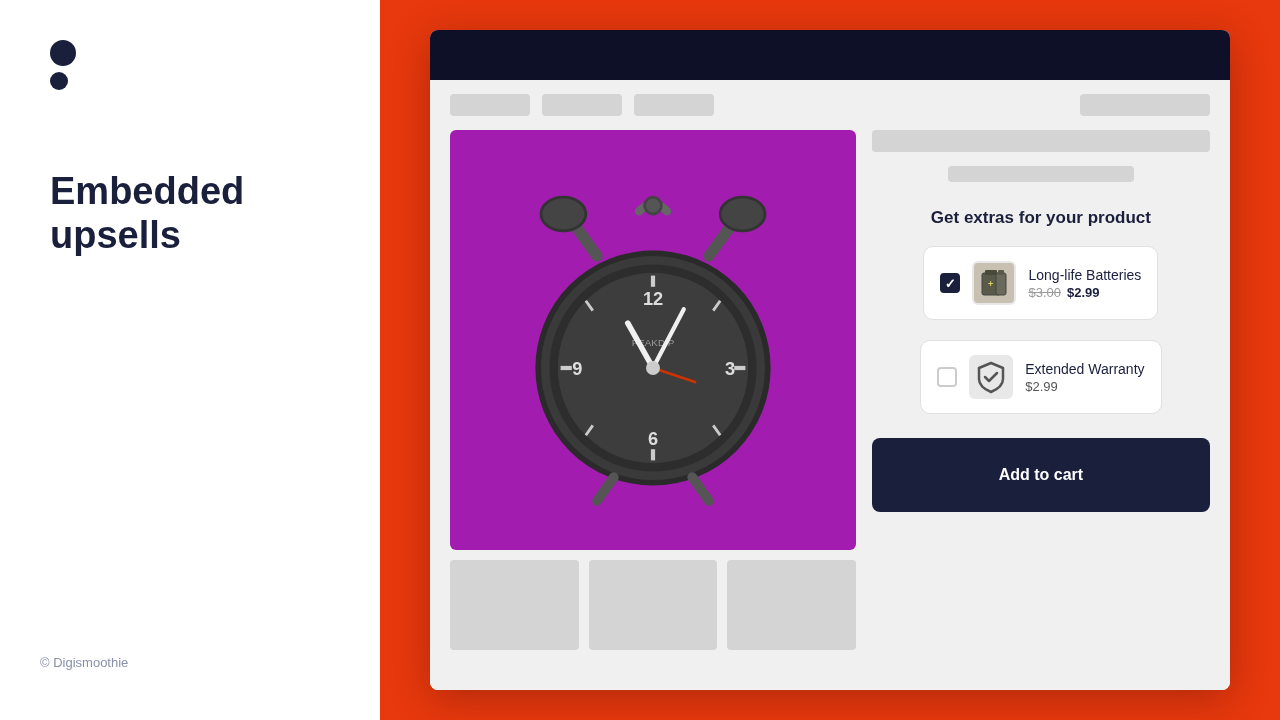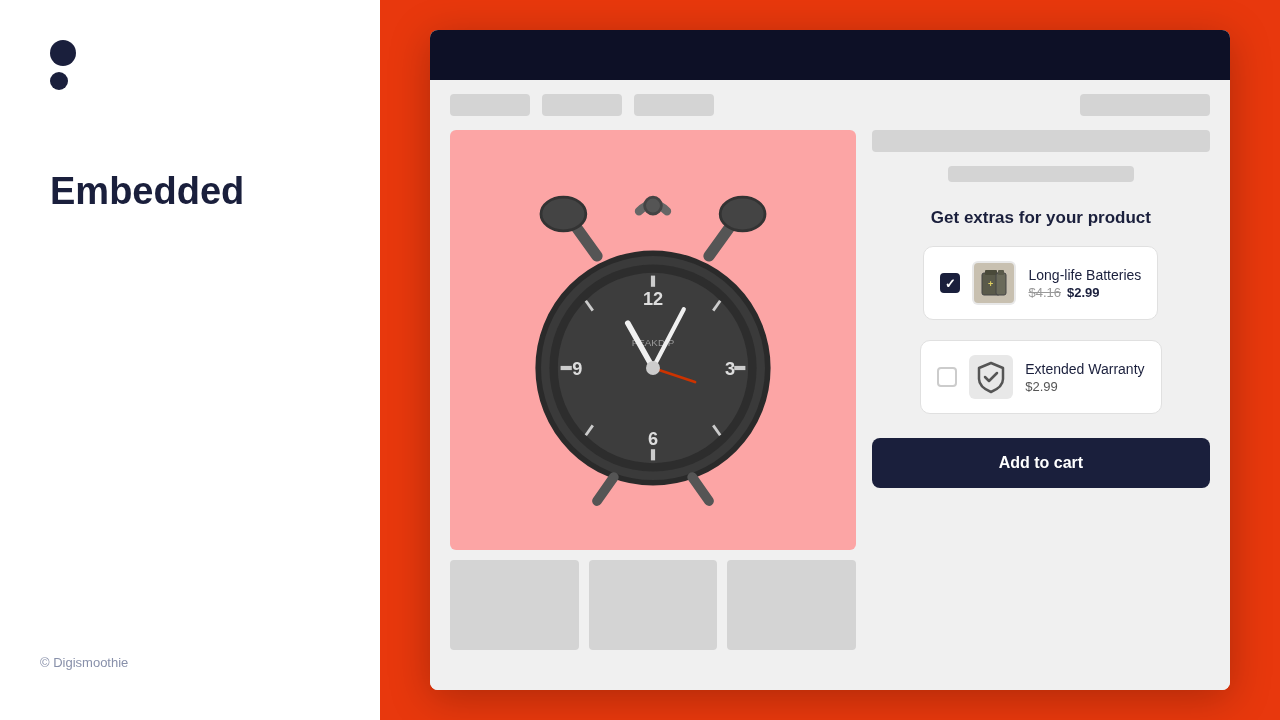--- a/index.html
+++ b/index.html
@@ -122,21 +122,21 @@
     }
 
     
     .product-image-col {
       flex: 1.2;
       display: flex;
       flex-direction: column;
       gap: 10px;
     }
     .product-image-main {
-      background: #fca5a5;
+      background: #a21caf;
       border-radius: 6px;
       overflow: hidden;
       height: 420px;
       display: flex;
       align-items: center;
       justify-content: center;
     }
     .product-image-main svg {
       width: 280px;
       height: 380px;
@@ -238,21 +238,21 @@
       font-size: 13px;
       color: #555;
     }
 
     .add-to-cart-btn {
       width: 100%;
       background: #1a1f3c;
       color: white;
       border: none;
       border-radius: 8px;
-      padding: 16px;
+      padding: 28px;
       font-size: 16px;
       font-weight: 700;
       cursor: pointer;
       margin-top: 4px;
     }
 
     
     .bottom-skels {
       display: flex;
       gap: 10px;
@@ -273,20 +273,21 @@
 <body>
 
 <div class="left-panel">
   <div class="logo">
     <div class="logo-dot"></div>
     <div class="logo-dot" style="width:18px;height:18px;"></div>
   </div>
 
   <h1 class="left-title">
     <span>Embedded</span><br>
+    <span>upsells</span>
   </h1>
 
 
   <span class="copyright">© Digismoothie</span>
 </div>
 
 <div class="right-panel">
 
   <div class="browser">
 
@@ -380,21 +381,21 @@
                 <rect x="8" y="10" width="18" height="22" rx="2" fill="#5a5a4a" stroke="#444" stroke-width="1"></rect>
                 <rect x="11" y="7" width="12" height="5" rx="1" fill="#4a4a3a"></rect>
                 <rect x="22" y="10" width="10" height="22" rx="2" fill="#6a6a5a" stroke="#444" stroke-width="1"></rect>
                 <rect x="24" y="7" width="6" height="5" rx="1" fill="#5a5a4a"></rect>
                 <text x="14" y="24" fill="#e0d060" font-size="9" font-weight="bold">+</text>
               </svg>
             </div>
             <div class="upsell-info">
               <div class="upsell-name">Long-life Batteries</div>
               <div class="upsell-prices">
-                <span class="price-original">$4.16</span>
+                <span class="price-original">$3.00</span>
                 <span class="price-sale">$2.99</span>
               </div>
             </div>
           </div>
 
           <div class="upsell-card">
             <div class="upsell-checkbox"></div>
             <div class="upsell-icon">
 
               <svg class="warranty-icon" viewBox="0 0 36 36" xmlns="http://www.w3.org/2000/svg">

